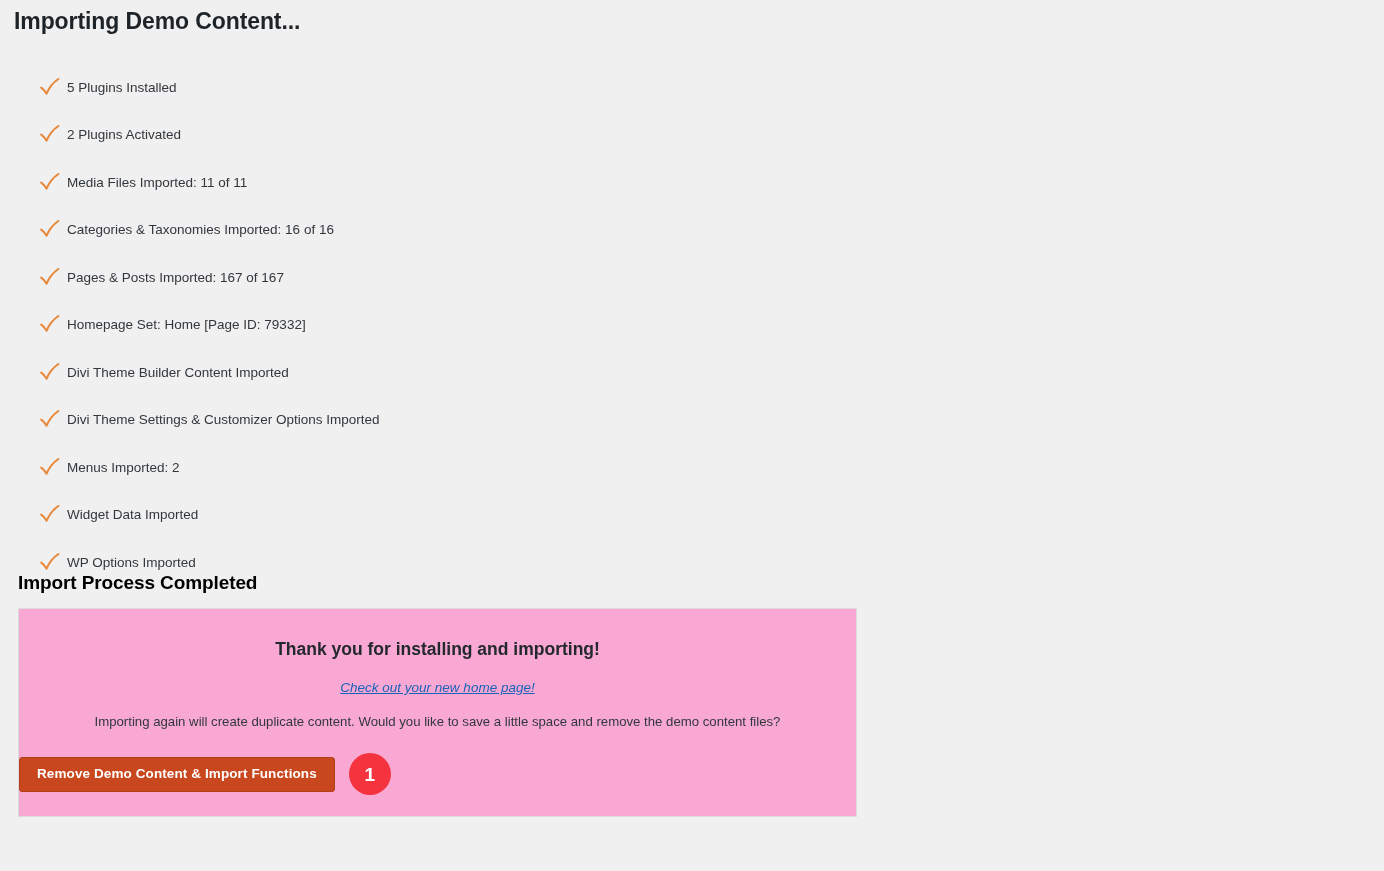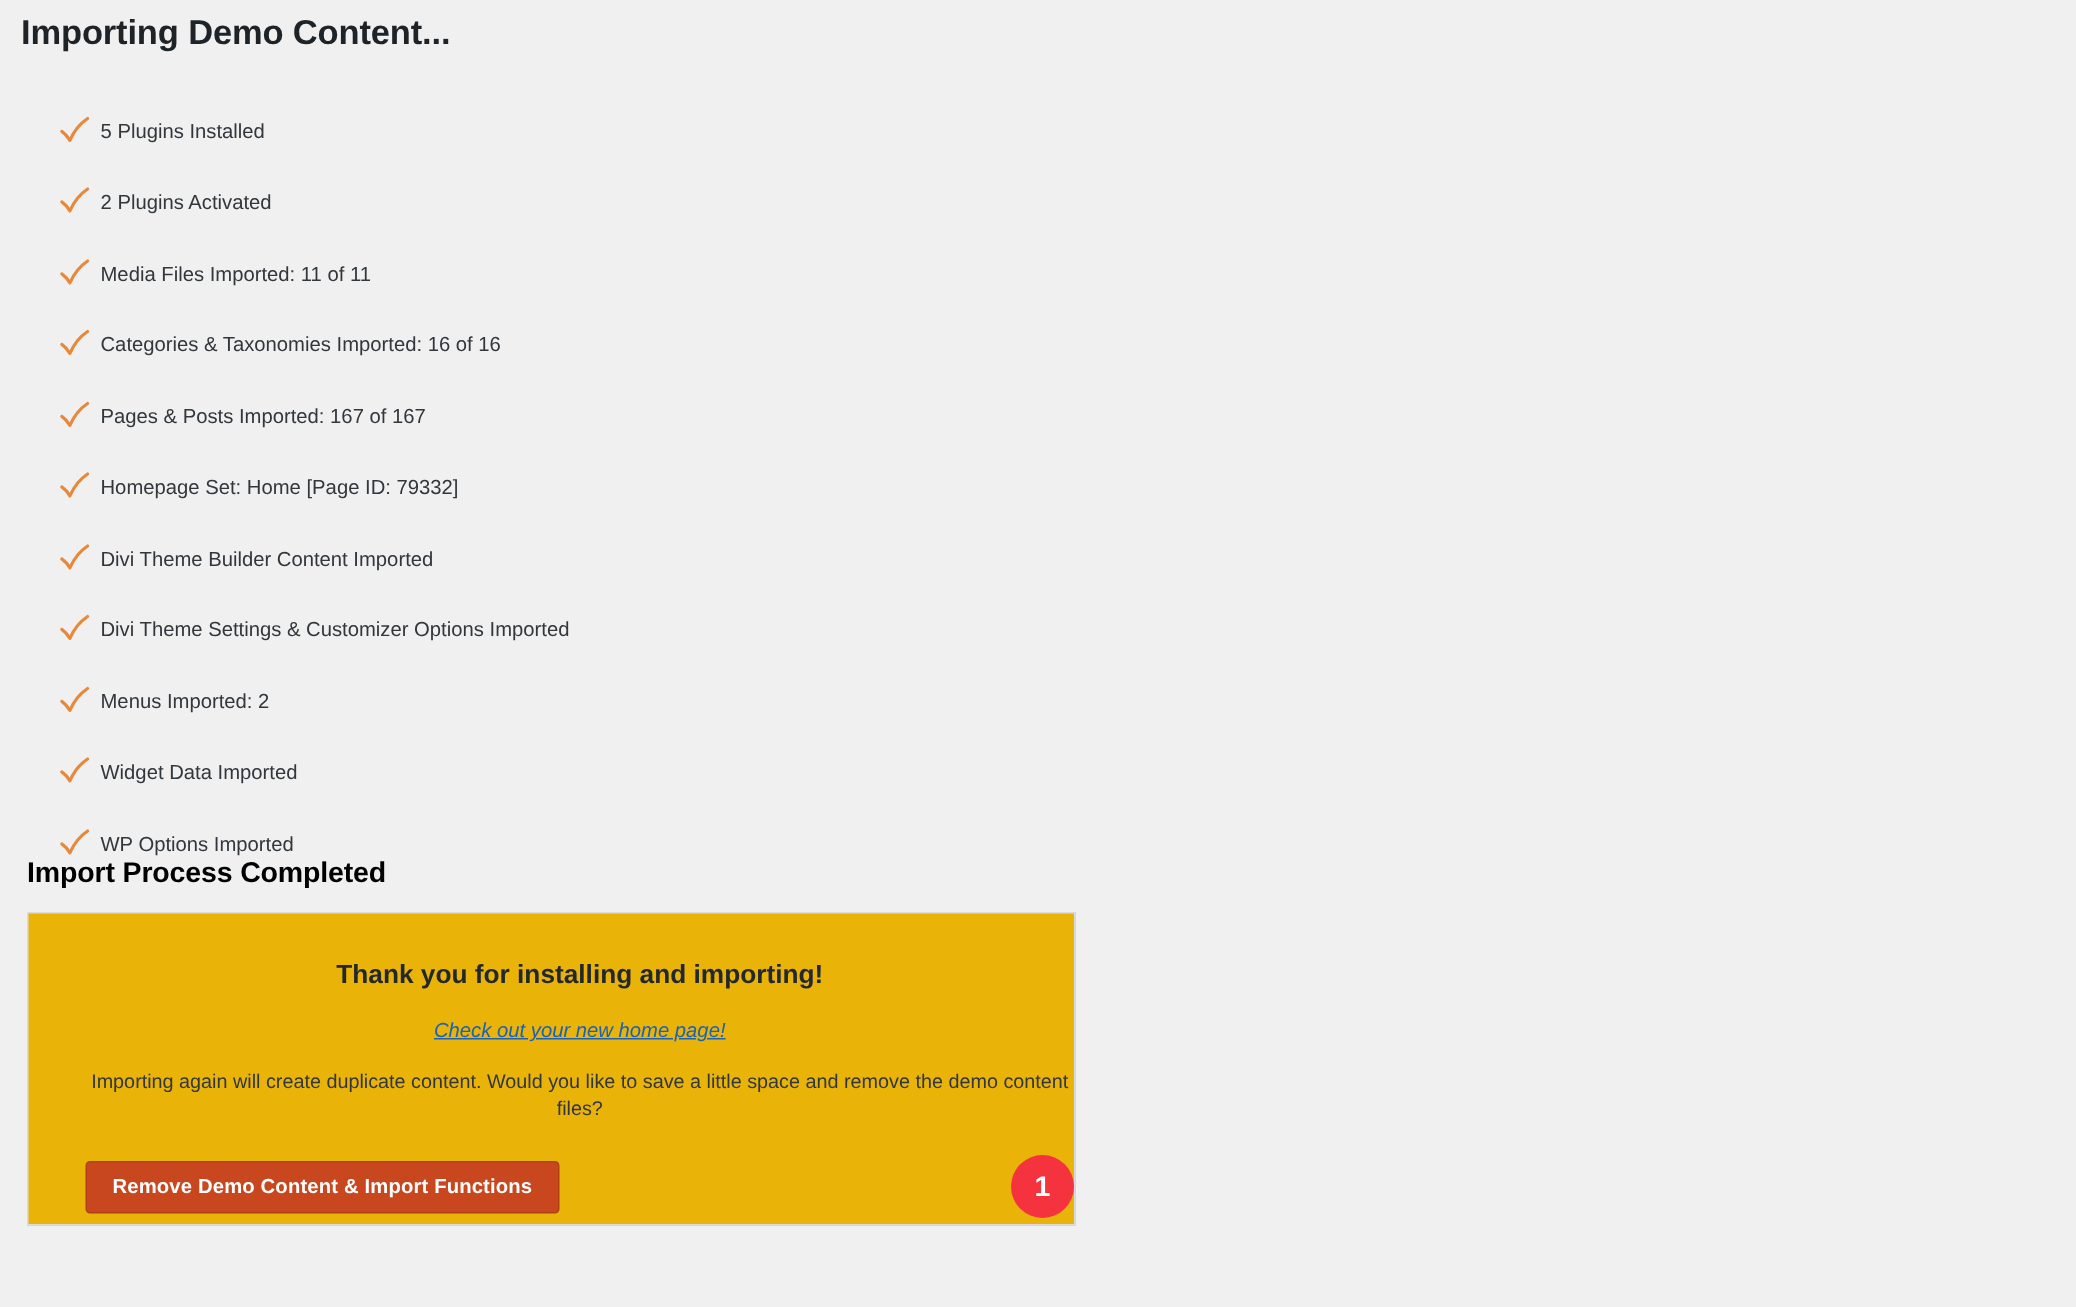--- a/index.html
+++ b/index.html
@@ -84,26 +84,25 @@
     color: #32373c;
     line-height: 18px;
     white-space: nowrap;
   }
 
   
   .completion-panel {
     position: absolute;
     left: 18px;
     top: 608px;
-    width: 699px;
+    width: 839px;
     height: 209px;
-    background: #eab308;
+    background: #f9a8d4;
     border: 1px solid #dcdcdc;
     box-sizing: border-box;
-    padding-left: 38px;
   }
 
   .thankyou-heading {
     margin: 0;
     padding-top: 28px;
     text-align: center;
     font-size: 17.5px;
     font-weight: bold;
     color: #23282d;
     line-height: 24px;
@@ -126,21 +125,21 @@
     margin-top: 16px;
     font-size: 13.2px;
     color: #32373c;
     line-height: 18px;
   }
 
   .action-row {
     margin-top: 22px;
     display: flex;
     align-items: center;
-    justify-content: space-between;
+    justify-content: flex-start;
     gap: 14px;
   }
 
   .remove-button {
     display: inline-block;
     background: #c9471e;
     border: 1px solid #b33f18;
     border-radius: 3px;
     color: #ffffff;
     font-size: 13.5px;

